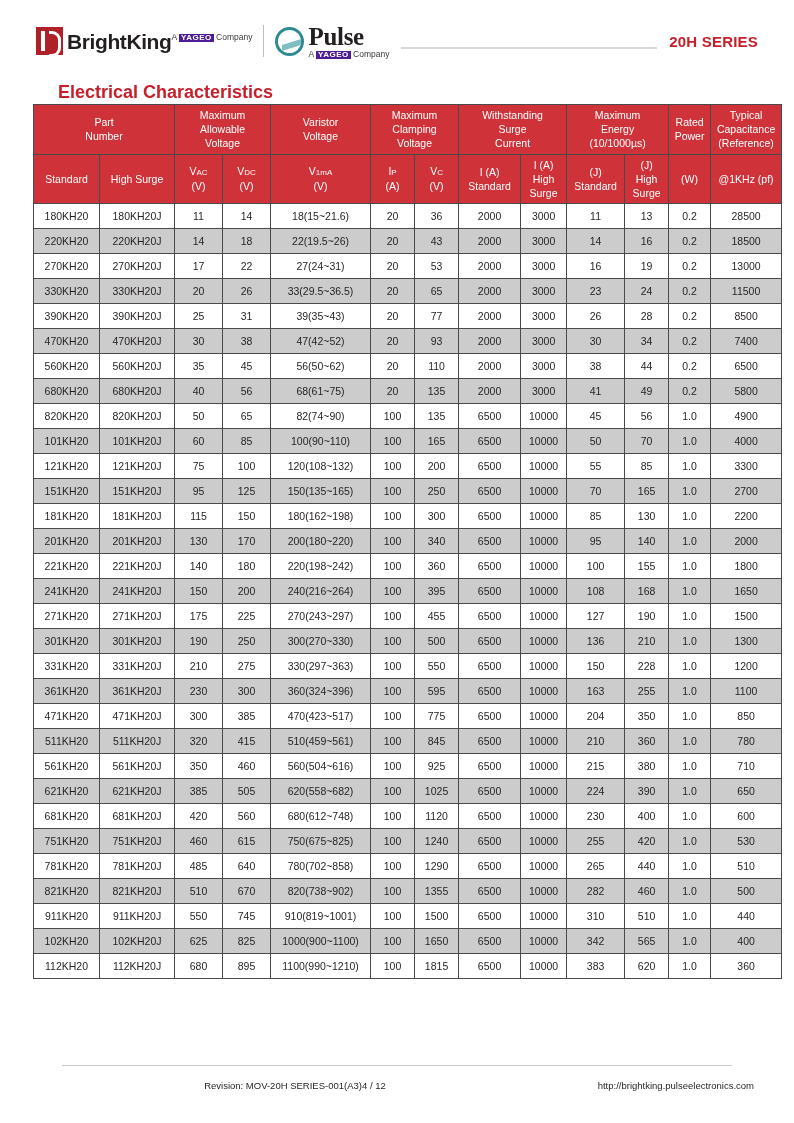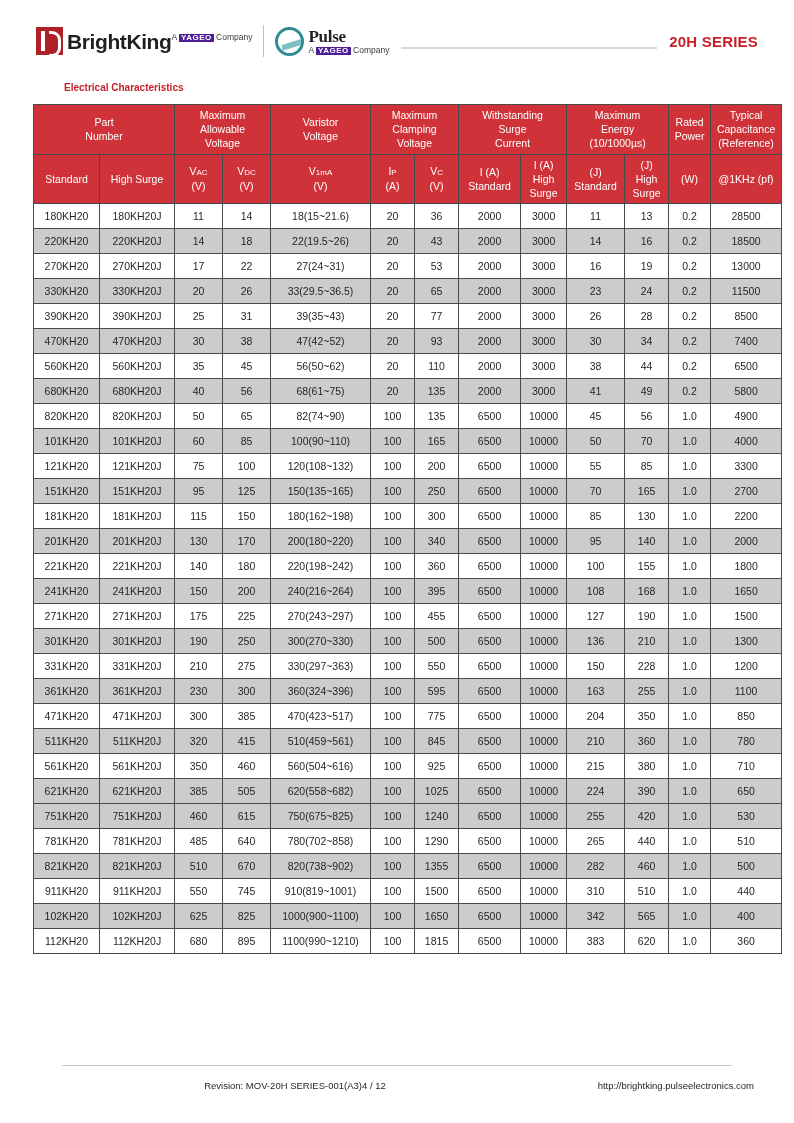--- a/index.html
+++ b/index.html
@@ -86,21 +86,21 @@
     content: "";
     position: absolute;
     left: 4px; top: 12px;
     width: 19px; height: 6px;
     background: #7fbfc4;
     transform: skewY(-18deg);
   }
   .pulse-text { display: flex; flex-direction: column; line-height: 1; }
   .pulse-name {
     font-family: "Liberation Serif", serif;
-    font-size: 17px; font-weight: bold; color: #231f20;
+    font-size: 25px; font-weight: bold; color: #231f20;
     letter-spacing: -0.3px;
   }
   .pulse-sub {
     font-size: 8.5px; color: #3a3a3a; margin-top: 1px; white-space: nowrap;
   }
   .header-rule {
     flex: 1;
     height: 2px;
     background: #d8d8d8;
     margin: 0 12px;
@@ -111,24 +111,23 @@
     font-size: 15px;
     font-weight: bold;
     white-space: nowrap;
     letter-spacing: 0.2px;
   }
 
   
   .section-title {
     position: absolute;
     top: 82px; left: 58px;
-    font-size: 10px;
+    font-size: 18px;
     font-weight: bold;
     color: #c8202b;
-    margin-left: 6px;
   }
 
   
   .table-wrap {
     position: absolute;
     top: 104px;
     left: 33px;
     width: 728px;
   }
   table.spec {
@@ -681,20 +680,35 @@
           <td>620(558~682)</td>
           <td>100</td>
           <td>1025</td>
           <td>6500</td>
           <td>10000</td>
           <td>224</td>
           <td>390</td>
           <td>1.0</td>
           <td>650</td>
         </tr>
+        <tr class="odd">
+          <td>681KH20</td>
+          <td>681KH20J</td>
+          <td>420</td>
+          <td>560</td>
+          <td>680(612~748)</td>
+          <td>100</td>
+          <td>1120</td>
+          <td>6500</td>
+          <td>10000</td>
+          <td>230</td>
+          <td>400</td>
+          <td>1.0</td>
+          <td>600</td>
+        </tr>
         <tr class="even">
           <td>751KH20</td>
           <td>751KH20J</td>
           <td>460</td>
           <td>615</td>
           <td>750(675~825)</td>
           <td>100</td>
           <td>1240</td>
           <td>6500</td>
           <td>10000</td>

